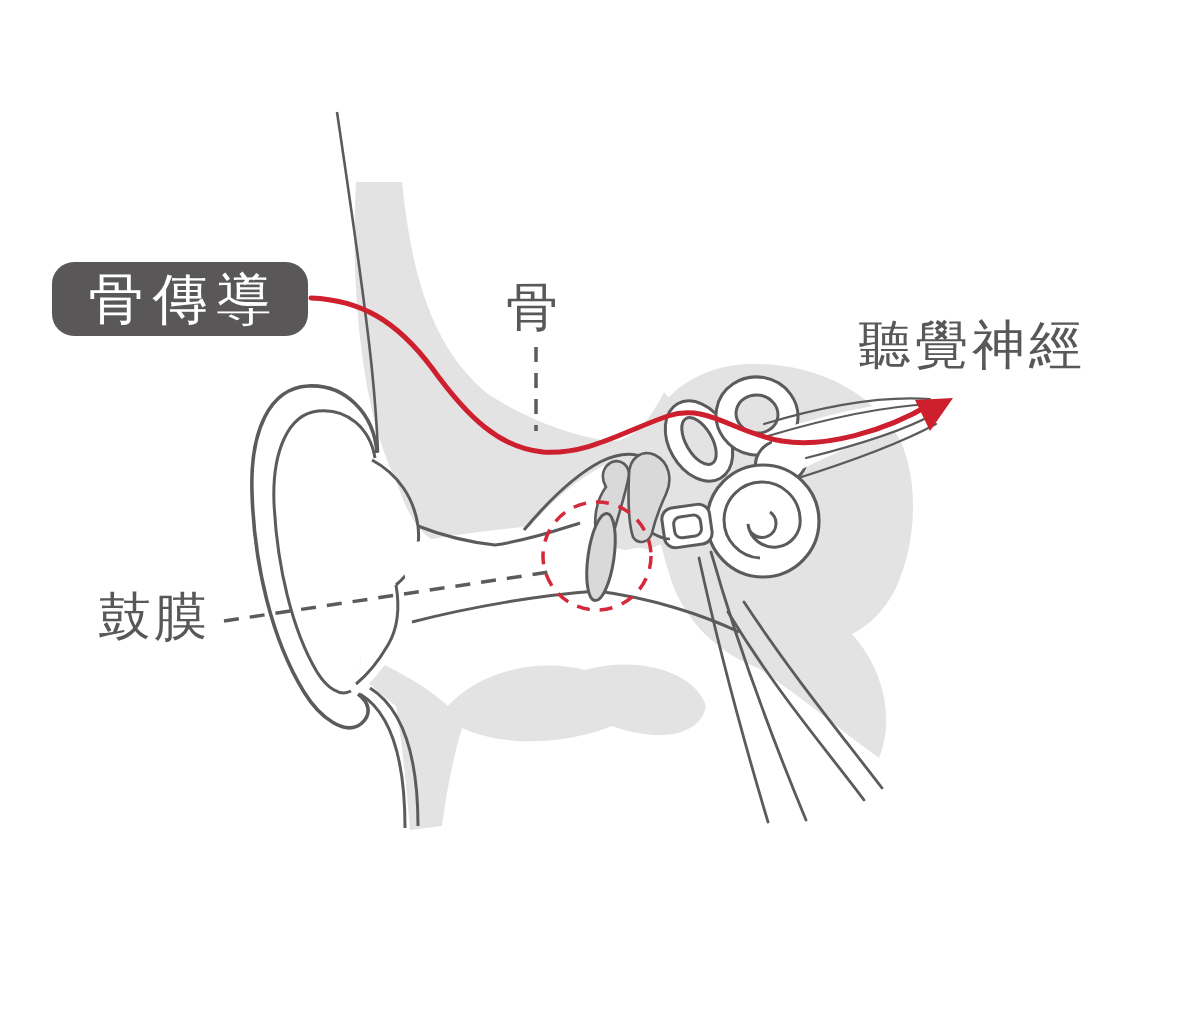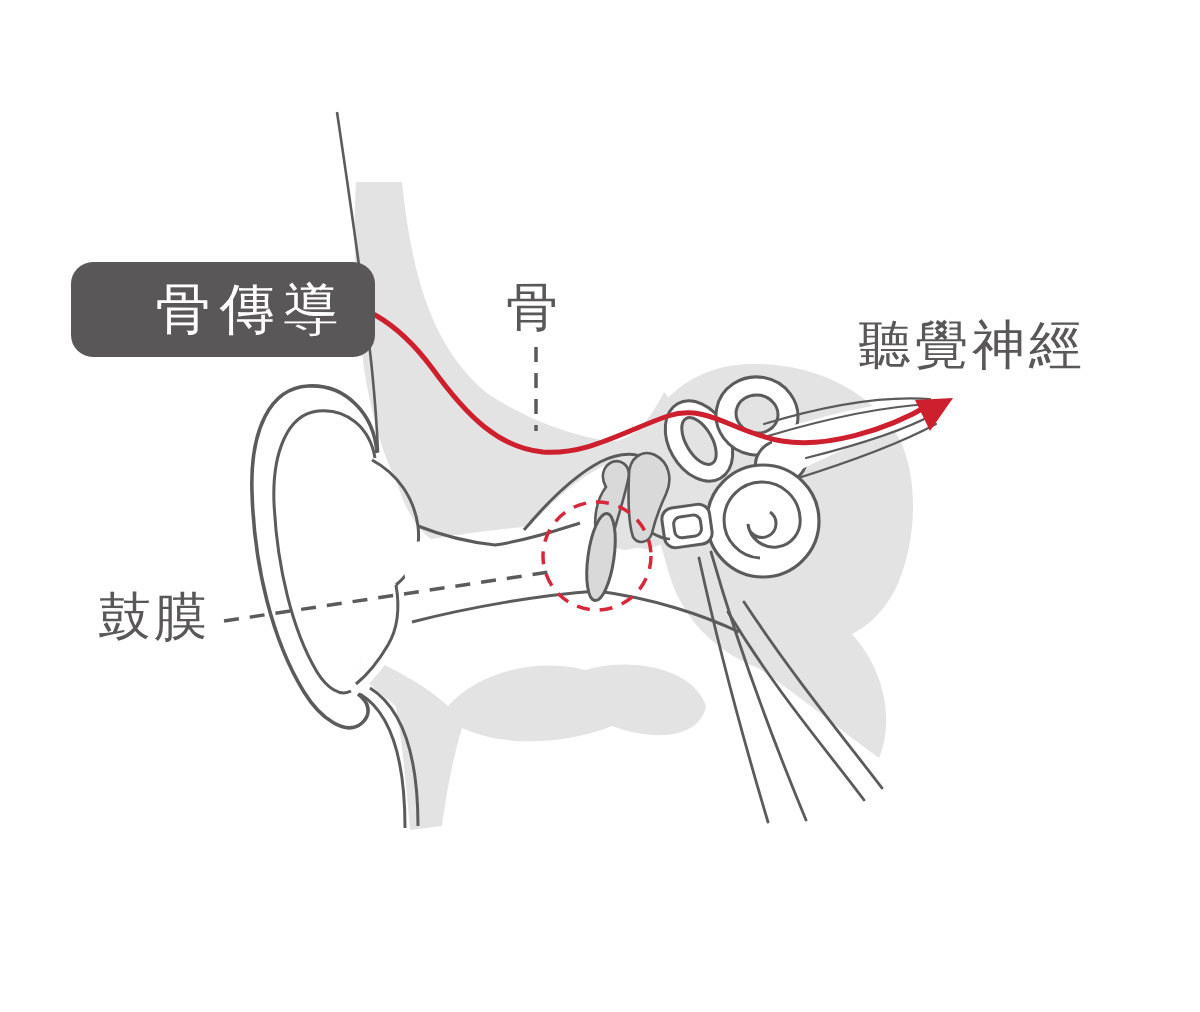--- a/index.html
+++ b/index.html
@@ -2,26 +2,25 @@
 <html style="--path-red: #ce1f2e; --highlight-red: #d5293b; --tag-background: #595757; --tag-text: #ffffff; --label-text: #595757; --outline-gray: #5b5b5b; --bone-shading: #e3e3e4; --background: #ffffff;"><head>
 <meta charset="utf-8">
 <style>
   html,body{margin:0;padding:0;background:#fff;}
   .stage{
     position:relative;width:1200px;height:1012px;background:#fff;overflow:hidden;
     font-family:"DejaVu Sans","Liberation Sans",sans-serif;
   }
   .stage svg{position:absolute;left:0;top:0;}
   .tag{
-    position:absolute;left:71px;top:262px;width:256px;height:95px;
+    position:absolute;left:52px;top:262px;width:256px;height:74px;
     background:var(--tag-background,#595757);border-radius:22px;
     color:var(--tag-text,#ffffff);display:flex;align-items:center;justify-content:center;
     font-size:55px;font-weight:500;letter-spacing:9px;text-indent:9px;line-height:1;
     z-index:3;
-    padding-left:48px;
   }
   .lbl{position:absolute;color:var(--label-text,#595757);font-weight:500;line-height:1;z-index:3;}
   .lbl-bone{left:506px;top:281px;font-size:52px;}
   .lbl-nerve{left:858px;top:318px;font-size:53px;letter-spacing:4px;}
   .lbl-eardrum{left:98px;top:590px;font-size:53px;letter-spacing:3px;}
 </style>
 </head>
 <body>
 
 <div class="stage">

